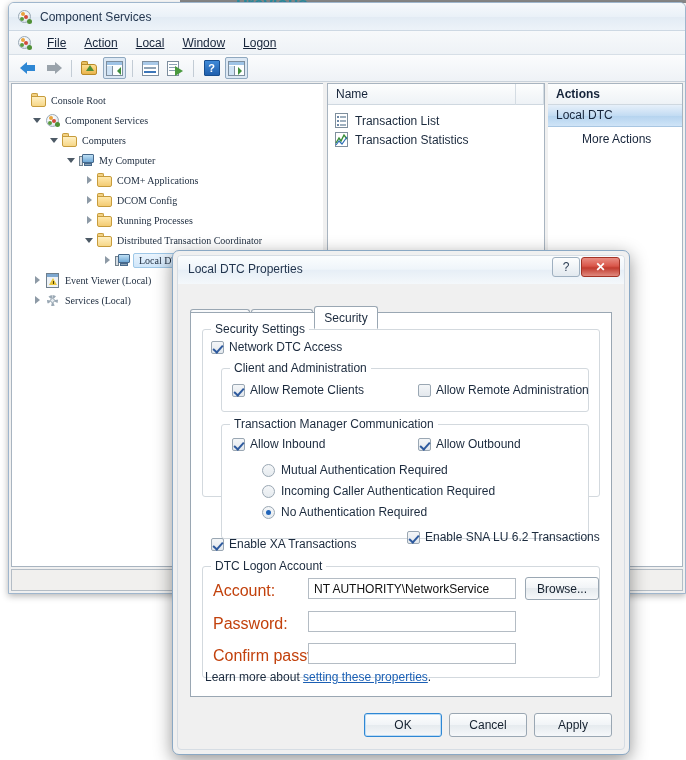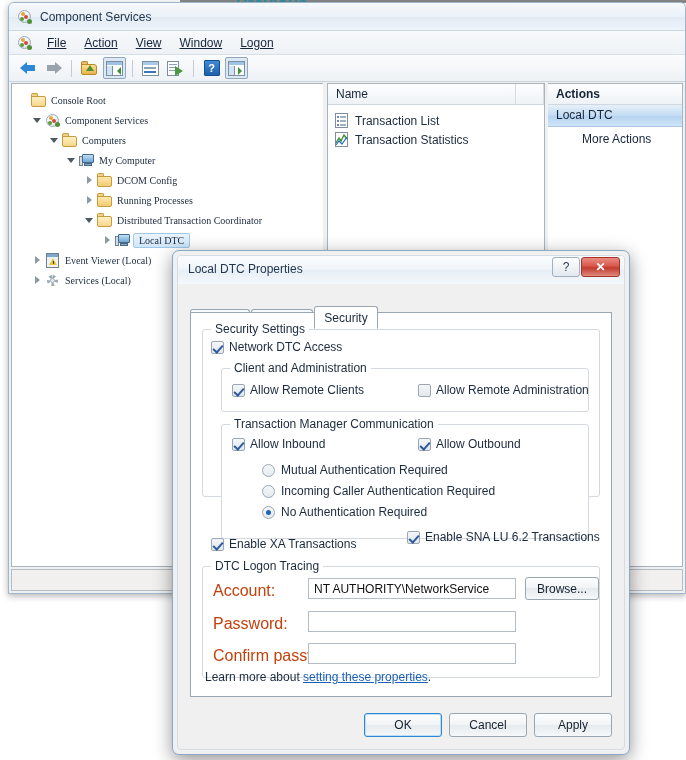--- a/index.html
+++ b/index.html
@@ -435,21 +435,21 @@
     <div class="mmc-menubar">
       <span class="app-icon" style="margin:0 5px 0 2px">
         <span class="ball"></span>
           <span class="dot d1"></span>
           <span class="dot d2"></span>
         <span class="dot d3"></span>
           <span class="dot d4"></span>
       </span>
       <div class="menu-item">File</div>
       <div class="menu-item">Action</div>
-      <div class="menu-item">View</div>
+      <div class="menu-item">Local</div>
       <div class="menu-item">Window</div>
       <div class="menu-item">Logon</div>
     </div>
 
     <div class="mmc-toolbar">
       <div class="tb-btn">
           <span class="arrow-l"></span>
         </div>
       <div class="tb-btn">
           <span class="arrow-r"></span>
@@ -546,20 +546,30 @@
                 <span class="tri-e"></span>
               </span>
             <span class="ico ico-pc">
                 <span class="side"></span>
                 <span class="mon"></span>
                 <span class="base"></span>
               </span>
             <span class="tlabel">My Computer</span>
           </div>
 
+          <div class="tnode" style="padding-left:66px">
+            <span class="tw">
+                <span class="tri-c"></span>
+              </span>
+            <span class="ico ico-folder">
+                <span class="ftab"></span>
+                <span class="fbody"></span>
+              </span>
+            <span class="tlabel">COM+ Applications</span>
+          </div>
 
           <div class="tnode" style="padding-left:66px">
             <span class="tw">
                 <span class="tri-c"></span>
               </span>
             <span class="ico ico-folder">
                 <span class="ftab"></span>
                 <span class="fbody"></span>
               </span>
             <span class="tlabel">DCOM Config</span>
@@ -735,21 +745,21 @@
             <span class="cbox checked"></span>
             <span class="cb-label">Enable XA Transactions</span>
           </div>
           <div class="cb-row" style="left:204px; top:200px;">
             <span class="cbox checked"></span>
             <span class="cb-label">Enable SNA LU 6.2 Transactions</span>
           </div>
         </div>
 
         <div class="grp" style="left:11px; top:253px; right:11px; height:112px;">
-          <span class="grp-cap">DTC Logon Tracing</span>
+          <span class="grp-cap">DTC Logon Account</span>
 
           <span class="fld-label" style="left:10px; top:15px;">Account:</span>
           <div class="txtbox" style="left:105px; top:11px; width:208px;">NT AUTHORITY\NetworkService</div>
           <div class="btn browse" style="left:322px; top:10px;">Browse...</div>
 
           <span class="fld-label" style="left:10px; top:48px;">Password:</span>
           <div class="txtbox" style="left:105px; top:44px; width:208px;"></div>
 
           <span class="fld-label" style="left:10px; top:80px;">Confirm password:</span>
           <div class="txtbox" style="left:105px; top:76px; width:208px;"></div>

